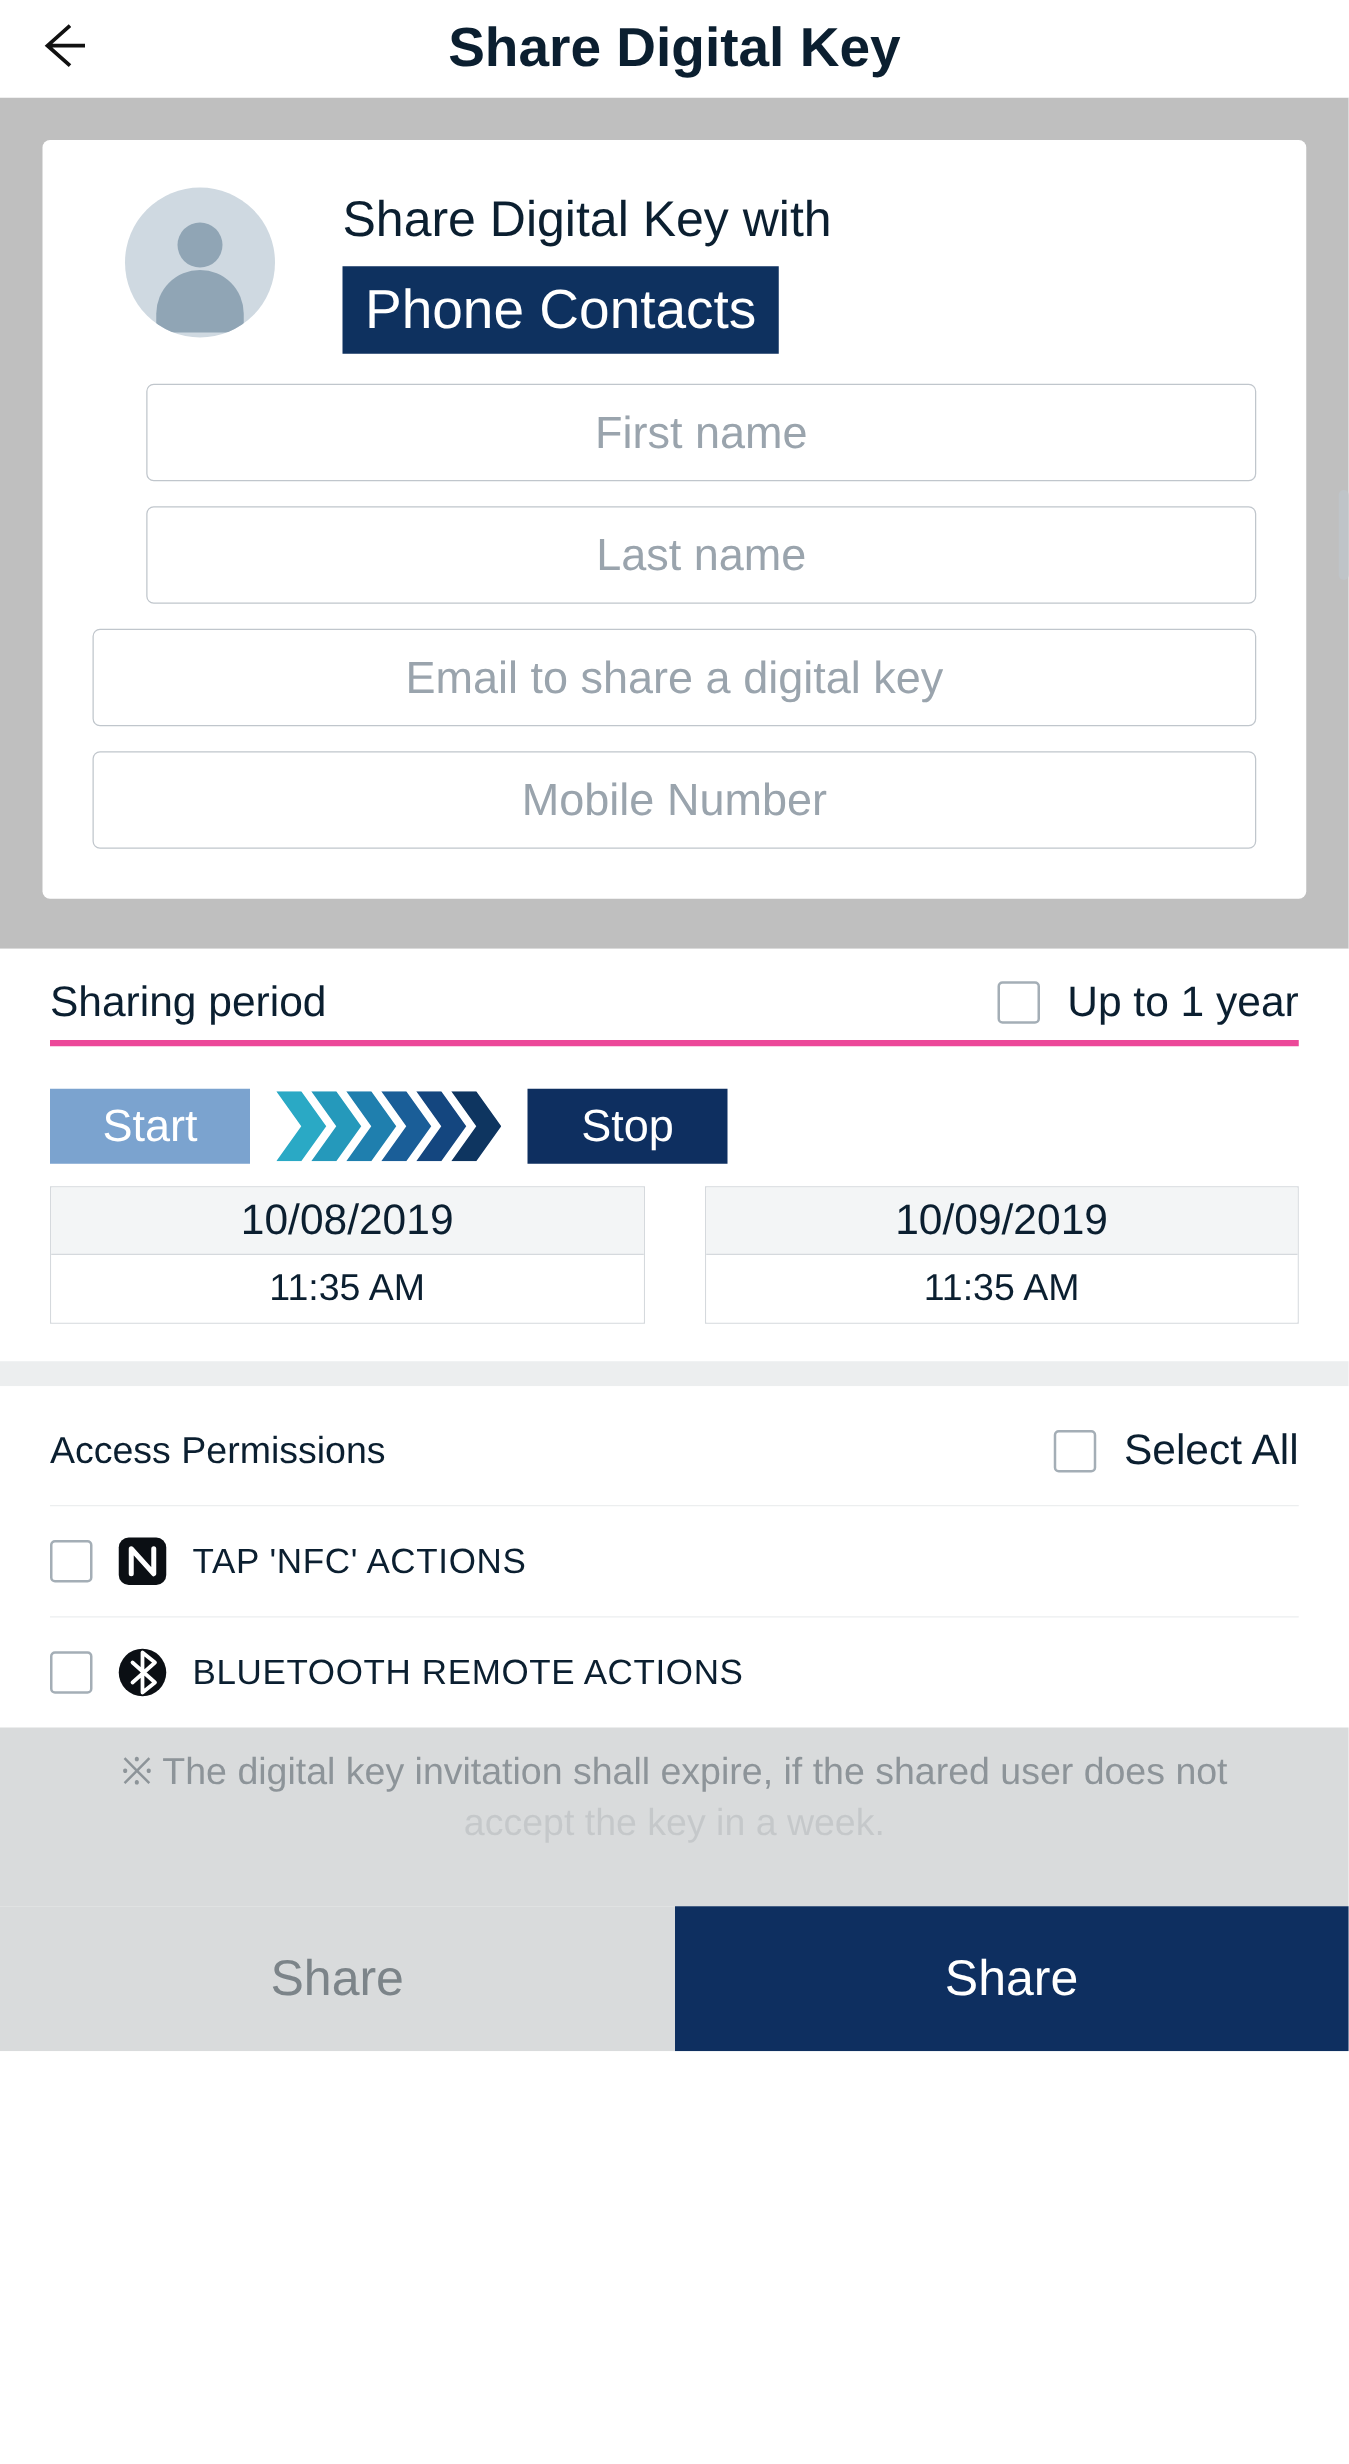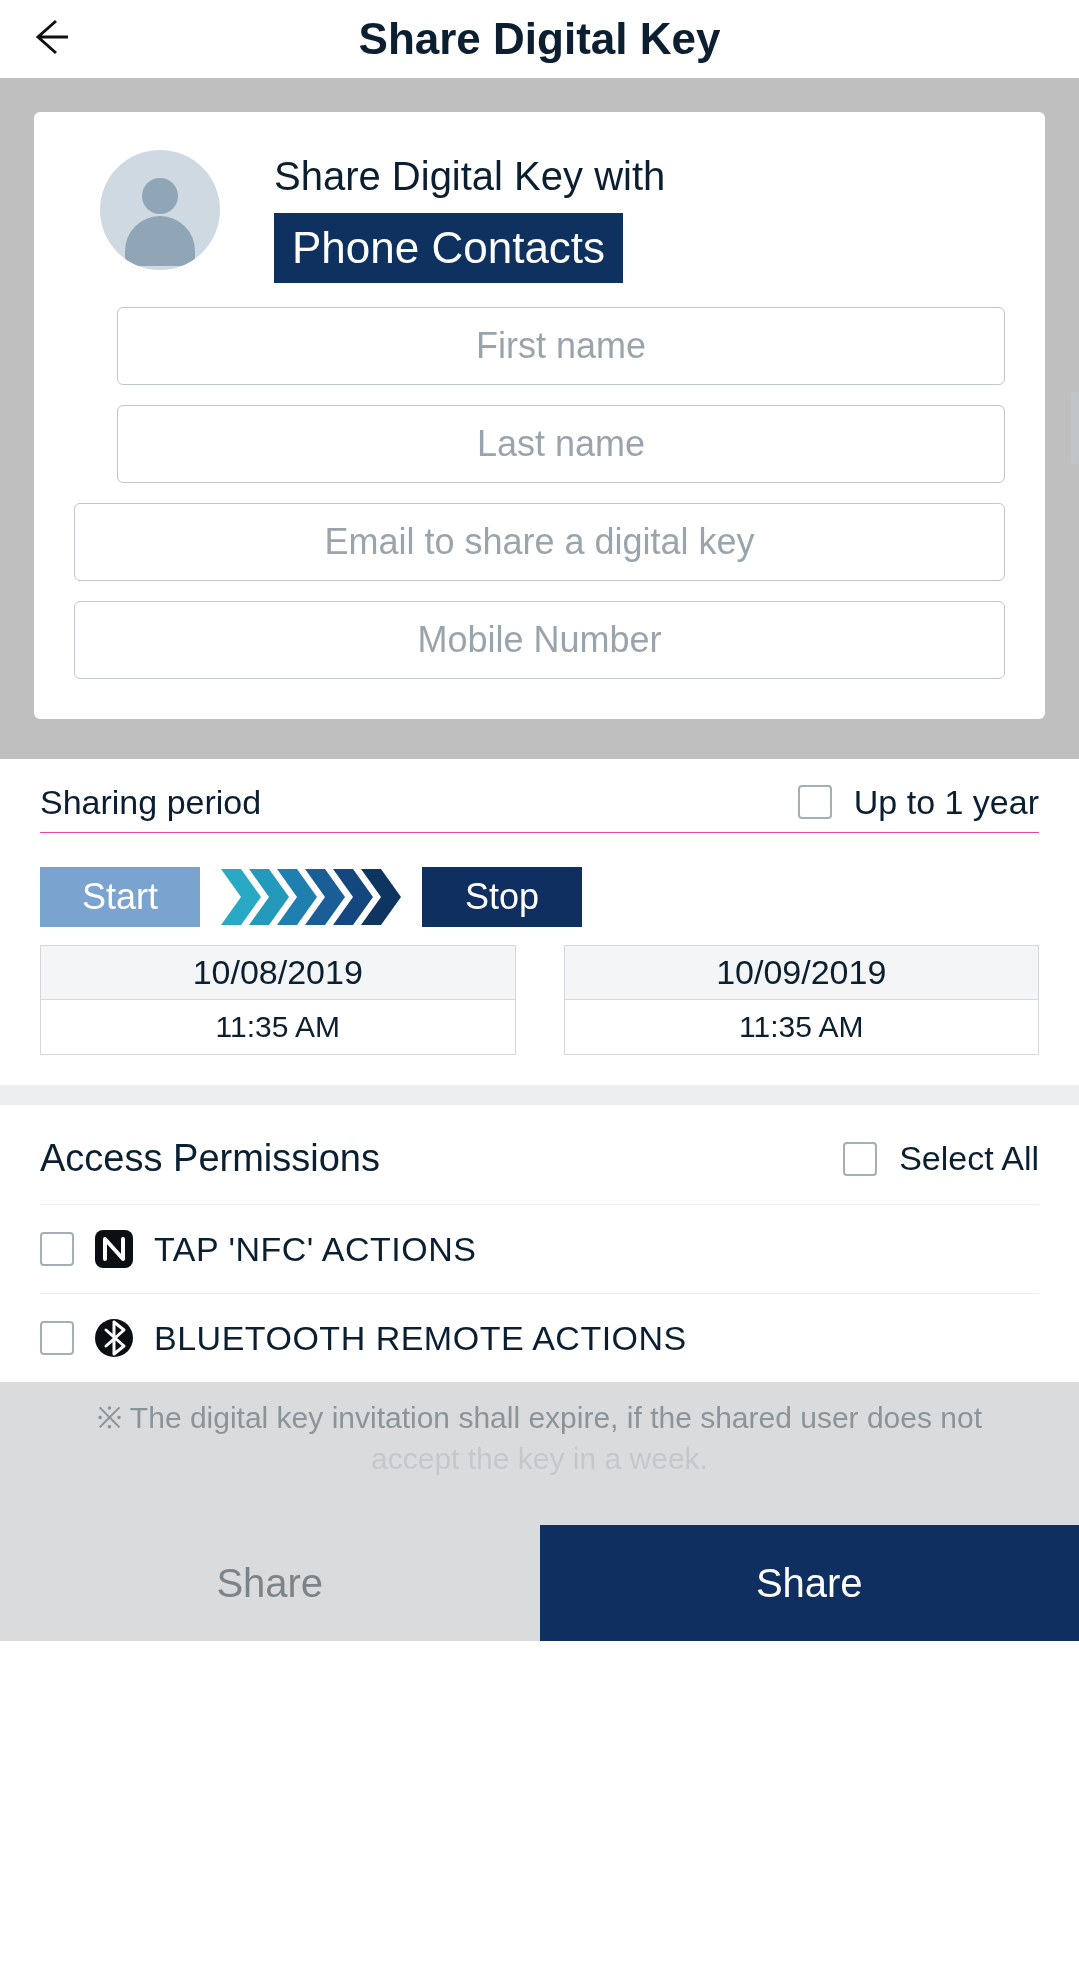--- a/index.html
+++ b/index.html
@@ -23,21 +23,21 @@
   .phone-contacts { display: inline-block; background: #0e315f; color: #fff; font-size: 44px; padding: 10px 18px; }
   .fields { display: flex; flex-wrap: wrap; gap: 20px; }
   .input { border: 1px solid #c0c6cc; border-radius: 6px; height: 78px; display: flex; align-items: center; justify-content: center; }
   .input input { border: none; outline: none; width: 100%; text-align: center; font-size: 36px; color: #0b1f30; background: transparent; }
   .input input::placeholder { color: #9aa4ad; }
   .half { flex: 1 1 calc(50% - 10px); margin-left: 43px; }
   .full { flex: 1 1 100%; }
 
   
   .section { background: #fff; padding: 0 40px; }
-  .sharing-row { display: flex; align-items: center; justify-content: space-between; padding: 24px 0 10px 0; border-bottom: 1px solid #ec4899; }
+  .sharing-row { display: flex; align-items: center; justify-content: space-between; padding: 24px 0 10px 0; border-bottom: 5px solid #ec4899; }
   .sharing-label { font-size: 34px; color: #0b1f30; }
   .check-row { display: flex; align-items: center; gap: 22px; }
   .checkbox { width: 34px; height: 34px; border: 2px solid #a4aeb6; border-radius: 4px; background: #fff; }
   .check-label { font-size: 34px; color: #0b1f30; }
 
   .period-grid { padding: 34px 0 30px 0; }
   .start-stop-row { display: flex; align-items: center; justify-content: flex-start; gap: 21px; margin-bottom: 18px; }
   .pill { width: 160px; height: 60px; display: flex; align-items: center; justify-content: center; font-size: 36px; color: #fff; }
   .pill.start { background: #7ba3cf; }
   .pill.stop  { background: #0e2f60; }
@@ -47,25 +47,25 @@
   .dt-row { display: flex; gap: 48px; }
   .dt-col { flex: 1; border: 1px solid #d5d9dd; background: #fff; }
   .dt-col .date { height: 54px; display: flex; align-items: center; justify-content: center; font-size: 34px; background: #f3f5f6; border-bottom: 1px solid #d5d9dd; }
   .dt-col .time { height: 54px; display: flex; align-items: center; justify-content: center; font-size: 30px; background: #fff; }
 
   
   .gap { height: 24px; background: #eceeef; }
 
   
   .perm-header { display: flex; align-items: center; justify-content: space-between; padding: 32px 0 24px 0; }
-  .perm-title { font-size: 38px; color: #0b1f30; }
+  .perm-title { font-size: 30px; color: #0b1f30; }
   .perm-item { display: flex; align-items: center; gap: 20px; padding: 24px 0; border-top: 1px solid #eceeef; }
   .perm-item:first-of-type { border-top: 1px solid #eceeef; }
   .perm-icon { width: 40px; height: 40px; display: flex; align-items: center; justify-content: center; }
-  .perm-text { font-size: 34px; letter-spacing: 0.5px; color: #0b1f30; }
+  .perm-text { font-size: 28px; letter-spacing: 0.5px; color: #0b1f30; }
 
   
   .footer { margin-top: auto; }
   .disclaimer-wrap { background: #d9dbdc; padding: 16px 12px 46px 12px; text-align: center; }
   .disclaimer { font-size: 30px; color: #8d9499; line-height: 1.35; }
   .disclaimer .fade { opacity: 0.25; }
   .btn-row { display: flex; height: 116px; }
   .btn { flex: 1; display: flex; align-items: center; justify-content: center; font-size: 40px; border: none; }
   .btn.cancel { background: #d9dbdc; color: #7c8489; }
   .btn.share  { background: #0e2f60; color: #fff; }

